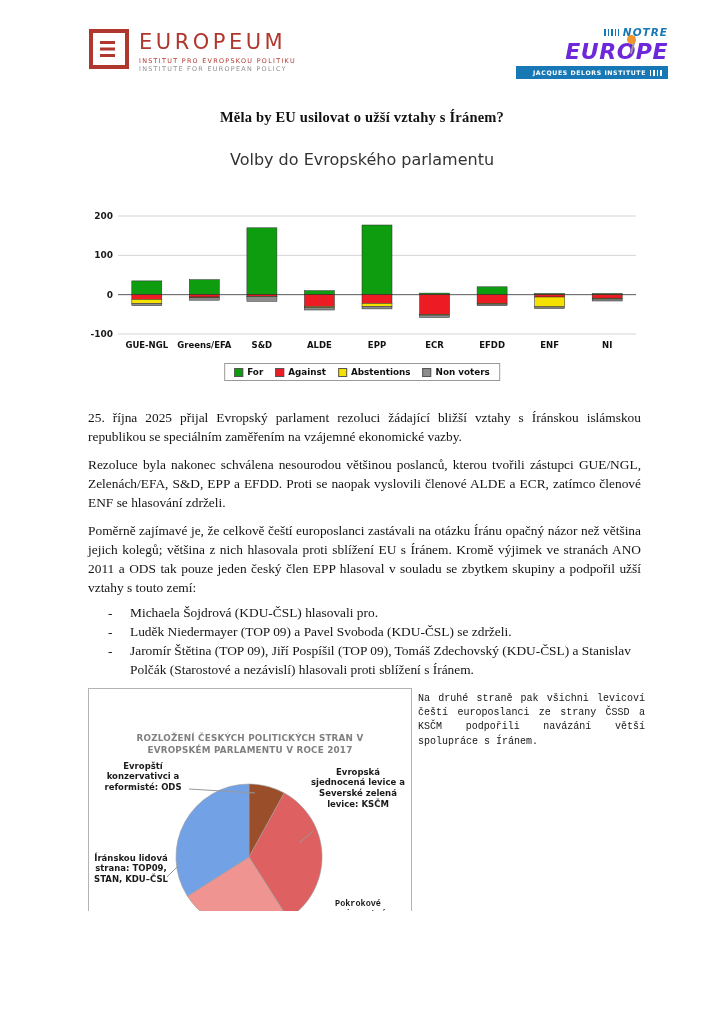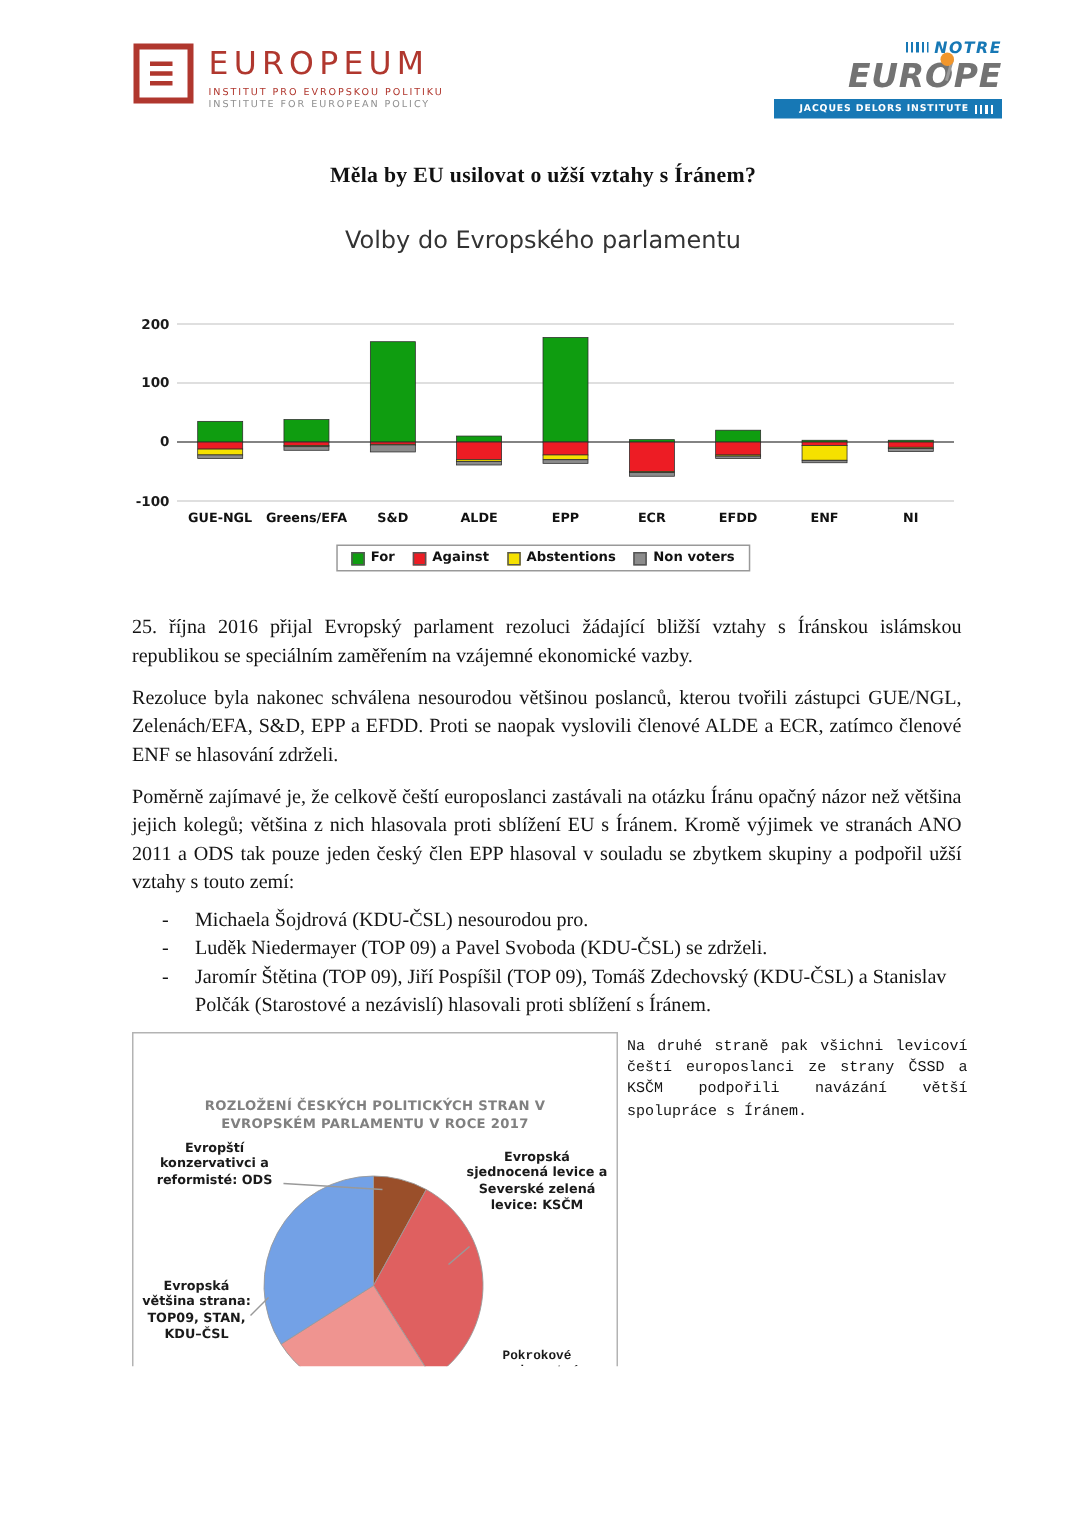--- a/index.html
+++ b/index.html
@@ -12,21 +12,21 @@
 
   
   .logo-left { position:absolute; left:88px; top:28px; display:flex; gap:9px; align-items:flex-start; }
   .eu-text { padding-top:2px; }
   .eu-name { font-family:"DejaVu Sans",sans-serif; font-size:21px; font-weight:500; letter-spacing:3.5px; color:#b0372e; }
   .eu-sub1 { margin-top:3px; font-family:"DejaVu Sans",sans-serif; font-size:6.4px; letter-spacing:1.3px; color:#b0372e; }
   .eu-sub2 { font-family:"DejaVu Sans",sans-serif; font-size:6.4px; letter-spacing:1.3px; color:#909090; }
 
   .logo-right { position:absolute; right:56px; top:22px; width:152px; text-align:right; }
   .ne-notre { font:italic 700 10.5px "DejaVu Sans",sans-serif; color:#1778b5; letter-spacing:1px; }
-  .ne-europe { font:italic 700 22px "DejaVu Sans",sans-serif; color:#737373; letter-spacing:0.5px; line-height:1.05; }
+  .ne-europe { font:italic 700 22px "DejaVu Sans",sans-serif; color:#6d28d9; letter-spacing:0.5px; line-height:1.05; }
   .ne-bar { margin-top:3px; background:#1778b5; color:#fff; font:700 6.2px "DejaVu Sans",sans-serif;
             letter-spacing:0.6px; padding:3px 4px; display:flex; justify-content:flex-end; align-items:center; gap:4px; }
   .stripes { display:inline-block; width:15px; height:7px; margin-right:4px; vertical-align:middle;
              background:repeating-linear-gradient(90deg,#1778b5 0 1.5px,transparent 1.5px 3.5px); }
   .bar-stripes { width:14px; height:6px; margin:0;
              background:repeating-linear-gradient(90deg,#ffffff 0 1.5px,transparent 1.5px 3.5px); }
   .ne-dot { position:absolute; width:9px; height:9px; border-radius:50%; background:#f1962c; right:32px; top:13px; z-index:2; }
   .ne-pin { position:absolute; width:1.5px; height:15px; background:#9a9a9a; right:35px; top:17px; transform:rotate(16deg); }
 
   
@@ -174,26 +174,26 @@
         <span class="legend-swatch" style="background: rgb(245, 225, 0);"></span>
         <span>Abstentions</span>
       </span>
       <span class="legend-item">
         <span class="legend-swatch" style="background: rgb(140, 140, 140);"></span>
         <span>Non voters</span>
       </span>
     </div>
 
   <div class="body-text">
-    <p class="para">25. října 2016 přijal Evropský parlament rezoluci žádající bližší vztahy s Íránskou islámskou republikou se speciálním zaměřením na vzájemné ekonomické vazby.</p>
+    <p class="para">25. října 2025 přijal Evropský parlament rezoluci žádající bližší vztahy s Íránskou islámskou republikou se speciálním zaměřením na vzájemné ekonomické vazby.</p>
     <p class="para">Rezoluce byla nakonec schválena nesourodou většinou poslanců, kterou tvořili zástupci GUE/NGL, Zelenách/EFA, S&amp;D, EPP a EFDD. Proti se naopak vyslovili členové ALDE a ECR, zatímco členové ENF se hlasování zdrželi.</p>
     <p class="para" style="margin-bottom:6px">Poměrně zajímavé je, že celkově čeští europoslanci zastávali na otázku Íránu opačný názor než většina jejich kolegů; většina z nich hlasovala proti sblížení EU s Íránem. Kromě výjimek ve stranách ANO 2011 a ODS tak pouze jeden český člen EPP hlasoval v souladu se zbytkem skupiny a podpořil užší vztahy s touto zemí:</p>
     <div class="bullet">
       <span class="bullet-dash">-</span>
-      <span class="bullet-text">Michaela Šojdrová (KDU-ČSL) nesourodou pro.</span>
+      <span class="bullet-text">Michaela Šojdrová (KDU-ČSL) hlasovali pro.</span>
     </div>
     <div class="bullet">
       <span class="bullet-dash">-</span>
       <span class="bullet-text">Luděk Niedermayer (TOP 09) a Pavel Svoboda (KDU-ČSL) se zdrželi.</span>
     </div>
     <div class="bullet">
       <span class="bullet-dash">-</span>
       <span class="bullet-text">Jaromír Štětina (TOP 09), Jiří Pospíšil (TOP 09), Tomáš Zdechovský (KDU-ČSL) a Stanislav Polčák (Starostové a nezávislí) hlasovali proti sblížení s Íránem.</span>
     </div>
   </div>
@@ -210,21 +210,21 @@
           </g>
         <g id="pie-lines" stroke="#999" stroke-width="1">
           <line x1="100" y1="28" x2="166" y2="32"></line>
           <line x1="224" y1="70" x2="210" y2="82"></line>
           <line x1="78" y1="116" x2="90" y2="104"></line>
           <line x1="222" y1="165" x2="172" y2="158"></line>
         </g>
       </svg>
       <div class="pie-label pl-kscm">Evropská sjednocená levice a Severské zelená levice: KSČM</div>
       <div class="pie-label pl-ods">Evropští konzervativci a reformisté: ODS</div>
-      <div class="pie-label pl-epp">Evropská většina strana: TOP09, STAN, KDU–ČSL</div>
+      <div class="pie-label pl-epp">Íránskou lidová strana: TOP09, STAN, KDU–ČSL</div>
       <div class="pie-label pl-cssd">Pokrokové spojenectví socialistů a demokratů: ČSSD</div>
     </div>
   </div>
 
   <div class="side-note">Na druhé straně pak všichni levicoví čeští europoslanci ze strany ČSSD a KSČM podpořili navázání větší spolupráce s Íránem.</div>
 
   <div class="footer-accent"></div>
 </div>
 
 </body></html>

